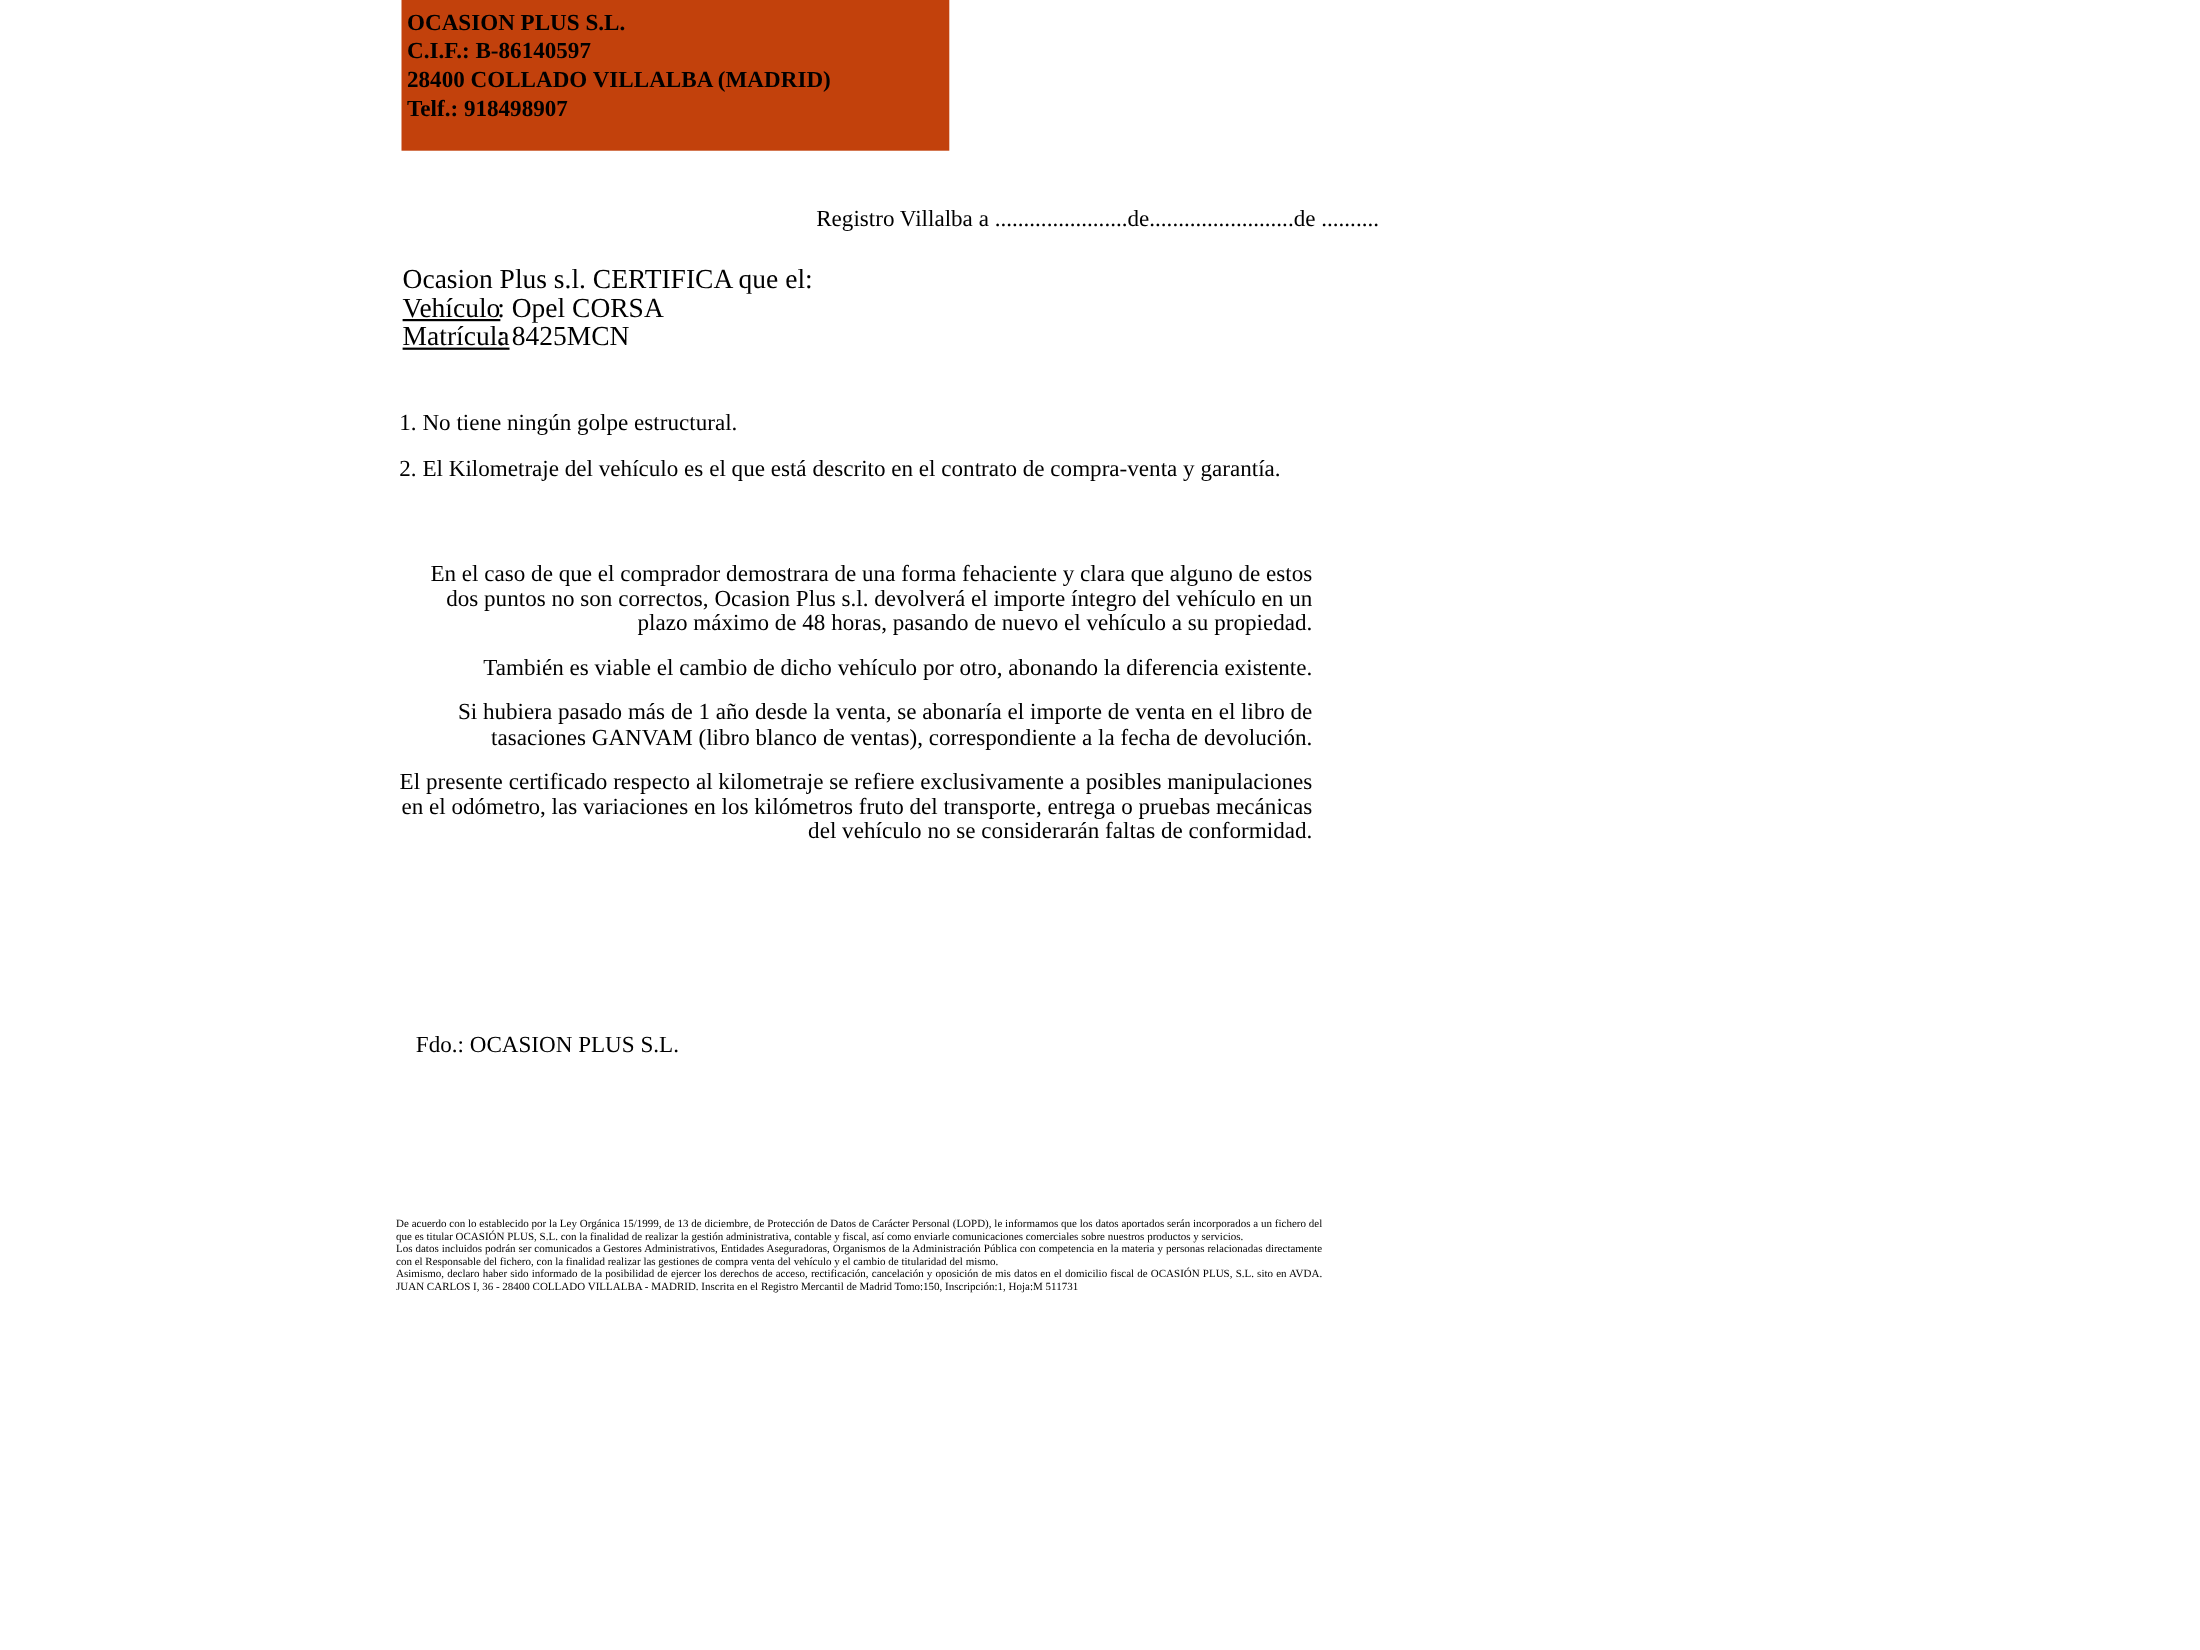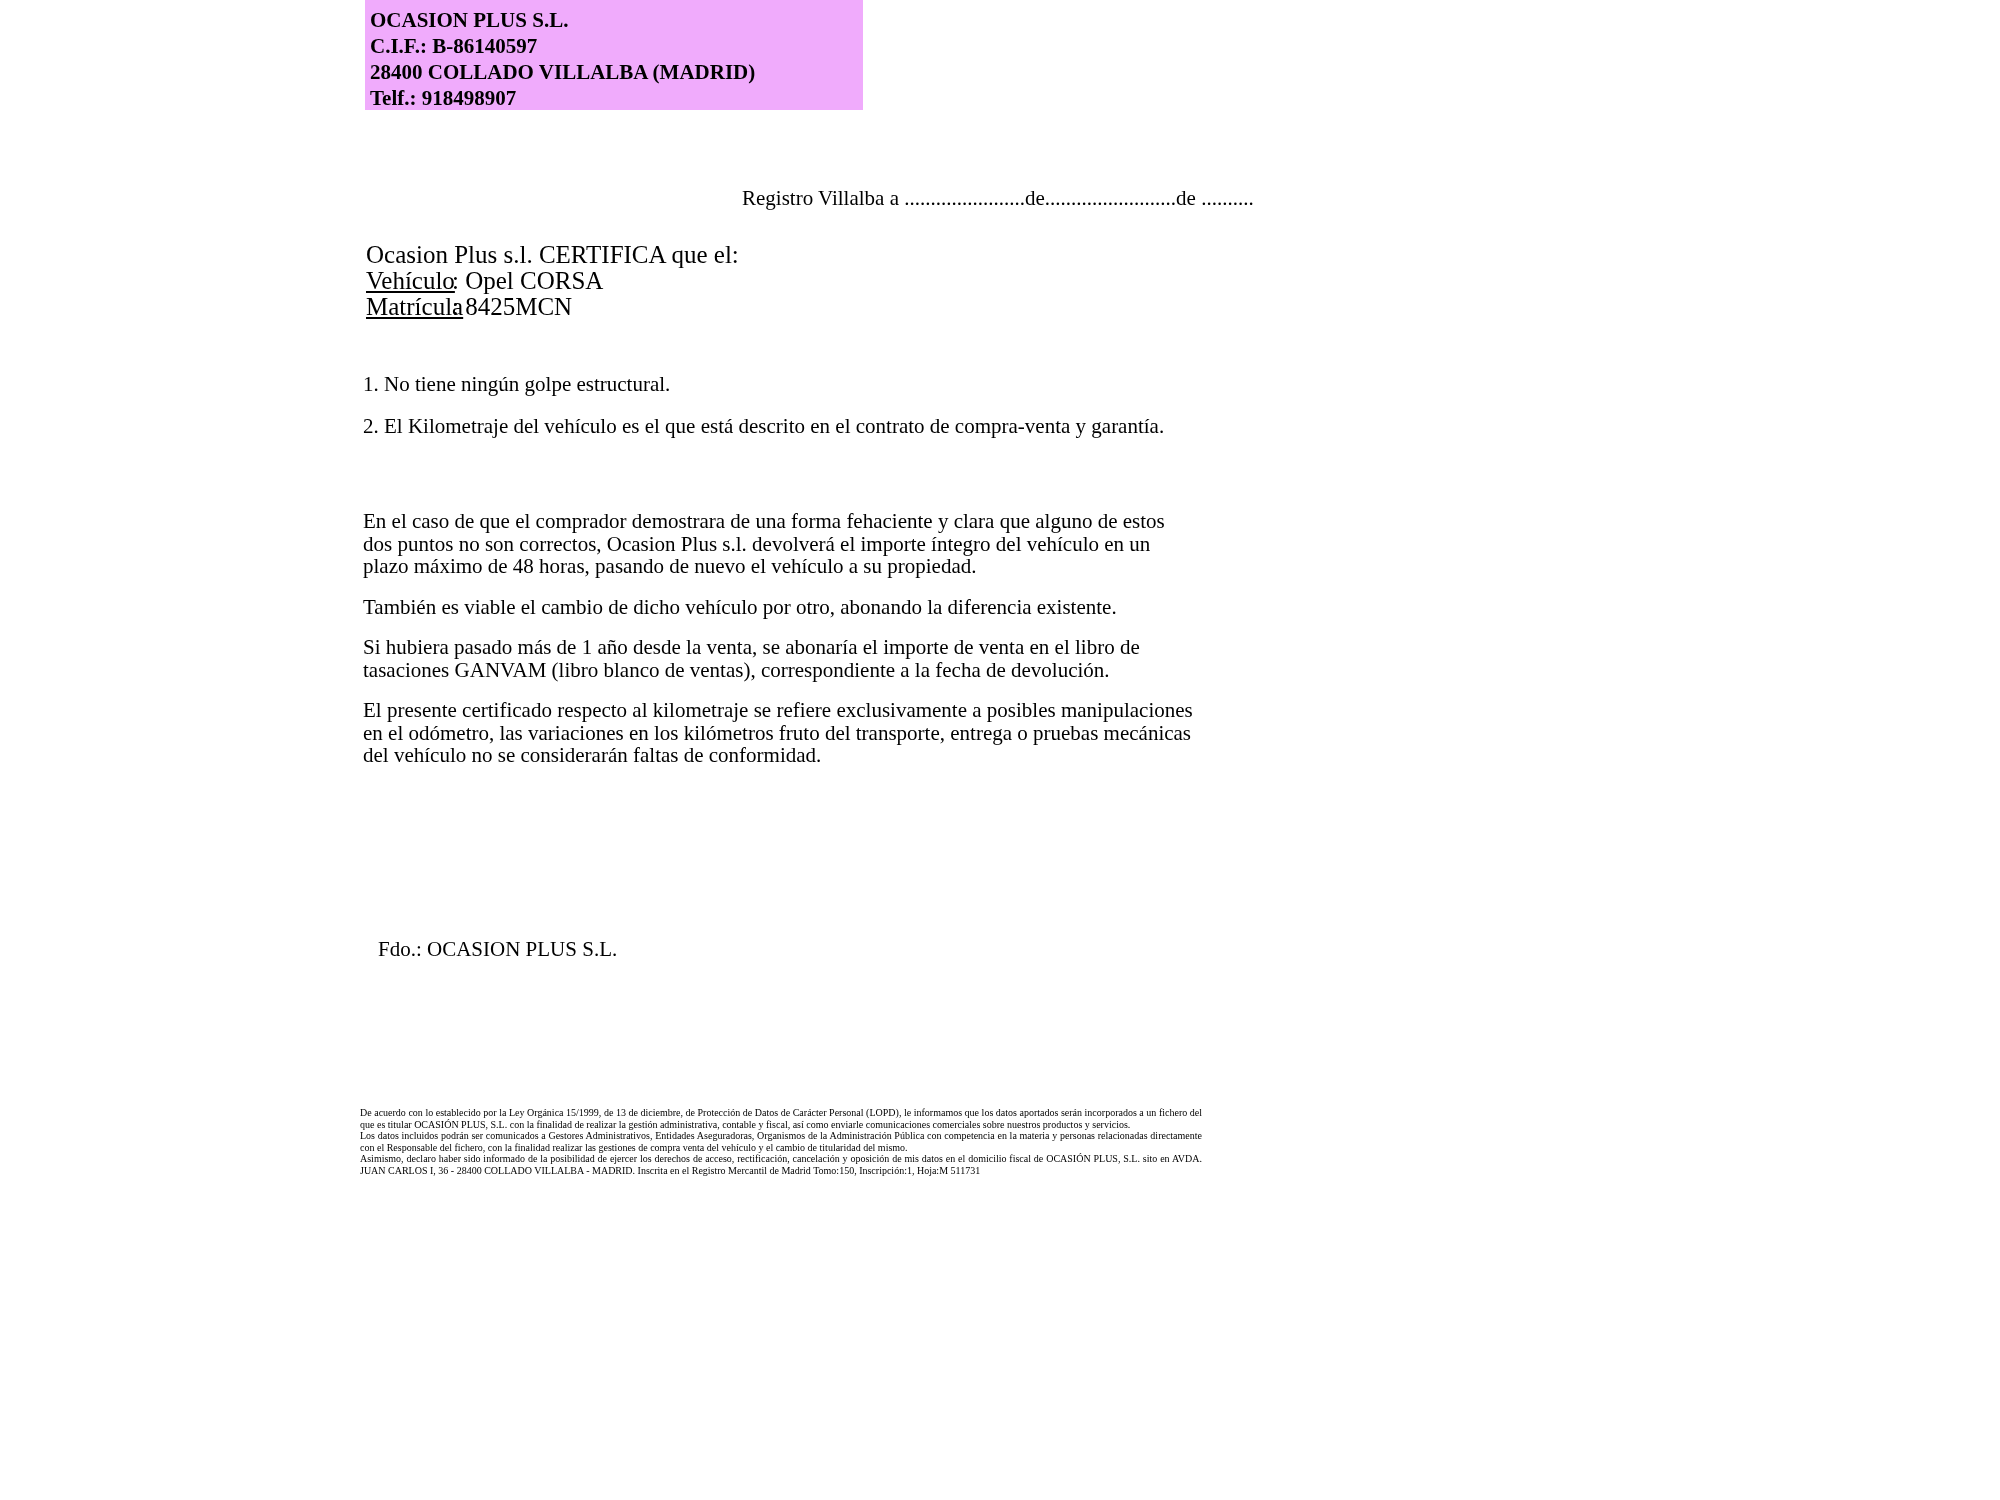--- a/index.html
+++ b/index.html
@@ -13,22 +13,22 @@
     width: 2000px;
     height: 1500px;
     background: #ffffff;
     overflow: hidden;
   }
   .header-box {
     position: absolute;
     left: 365px;
     top: 0;
     width: 498px;
-    height: 110px;
-    background: #f0abfc;
+    height: 137px;
+    background: #c2410c;
     padding: 7px 10px 0 5px;
   }
   .header-box .hline {
     font-weight: bold;
     font-size: 21px;
     line-height: 26px;
     white-space: nowrap;
   }
   .date-line {
     position: absolute;
@@ -54,21 +54,21 @@
   .body-text {
     position: absolute;
     left: 363px;
     top: 373px;
     width: 830px;
     font-size: 21px;
     line-height: 22.5px;
   }
   .body-text .pt1 { margin-bottom: 19px; }
   .body-text .pt2 { margin-bottom: 73px; }
-  .body-text .para { margin-bottom: 18px; }
+  .body-text .para { margin-bottom: 18px; text-align: right; }
   .signature {
     position: absolute;
     left: 378px;
     top: 937px;
     font-size: 21px;
   }
   .legal {
     position: absolute;
     left: 360px;
     top: 1107px;

